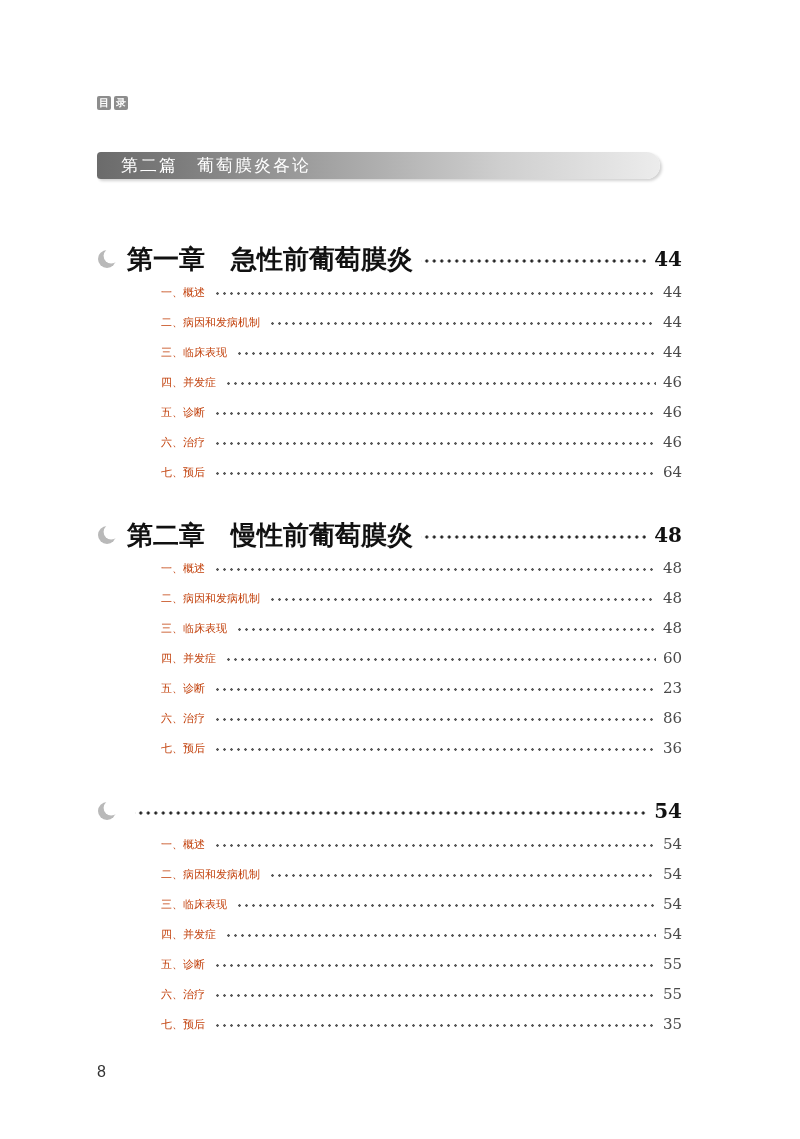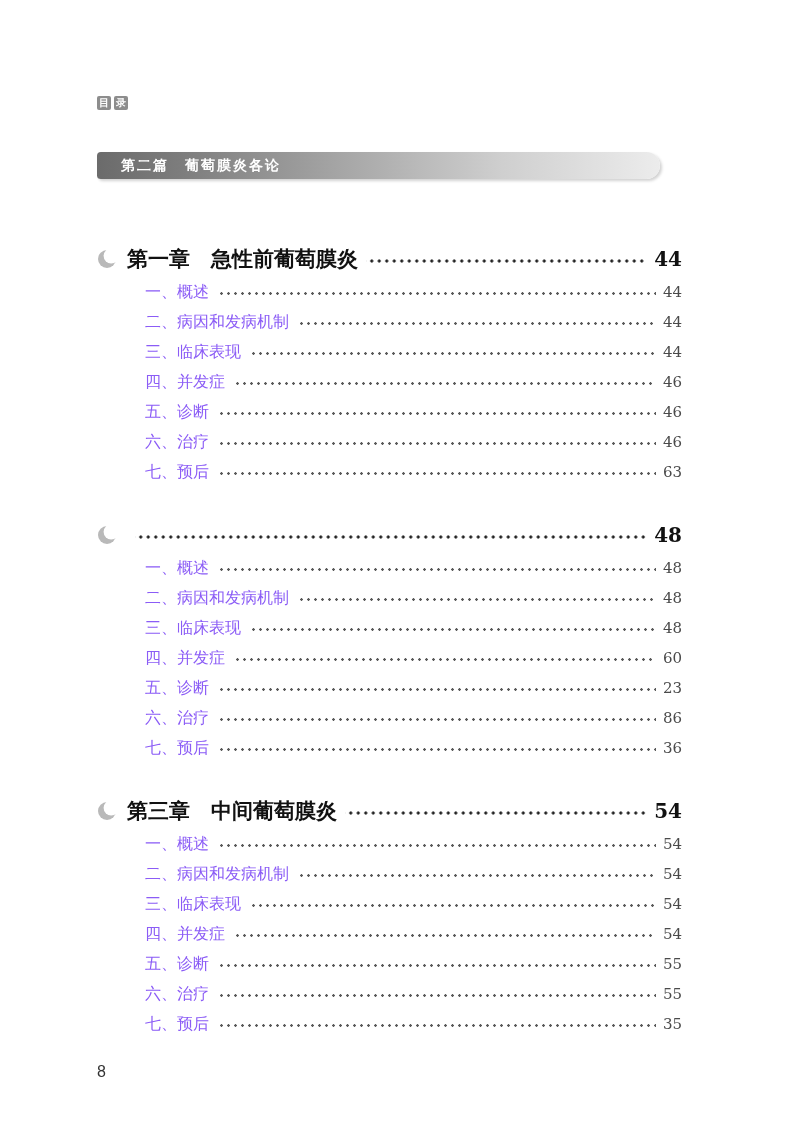--- a/index.html
+++ b/index.html
@@ -27,39 +27,39 @@
   .banner {
     width: 563px; height: 27px;
     border-radius: 4px 14px 14px 4px;
     background: linear-gradient(90deg, #6b6b6b 0%, #7d7d7d 15%, #a8a8a8 45%, #cfcfcf 72%, #ececec 100%);
     box-shadow: 2px 2px 3px rgba(0,0,0,0.18);
     display: flex; align-items: center;
     padding-left: 24px;
     margin-bottom: 62px;
   }
   .banner-title {
-    color: #ffffff; font-size: 14px; font-weight: bold;
+    color: #ffffff; font-size: 17px; font-weight: normal;
     letter-spacing: 2px; white-space: nowrap;
   }
 
   
   .chapter { margin-bottom: 30px; }
   .chapter-row { display: flex; align-items: center; height: 36px; }
   .chapter-icon { width: 20px; height: 20px; margin-right: 10px; flex: none; }
   .chapter-title {
     font-family: "DejaVu Serif", serif; font-weight: bold;
-    font-size: 21px; color: #111111; white-space: nowrap;
+    font-size: 26px; color: #111111; white-space: nowrap;
   }
   .chapter-page {
     font-family: "DejaVu Serif", serif; font-weight: bold;
     font-size: 20px; color: #111111; white-space: nowrap;
   }
 
   .item-row { display: flex; align-items: center; height: 30px; padding-left: 48px; }
-  .item-label { font-size: 16px; color: #8b5cf6; white-space: nowrap; }
+  .item-label { font-size: 11px; color: #c2410c; white-space: nowrap; margin-left: 16px; }
   .item-page { font-size: 15px; color: #4a4a4a; font-family: "DejaVu Serif", serif; white-space: nowrap; }
 
   
   .dots {
     flex: 1 1 auto; height: 100%; margin: 0 7px;
     background-image: radial-gradient(circle, #5a5a5a 1.1px, transparent 1.5px);
     background-size: 7px 7px;
     background-repeat: repeat-x;
     background-position: 2px 55%;
   }
@@ -127,76 +127,76 @@
             <span class="item-page">46</span>
           </div>
           <div class="item-row">
             <span class="item-label">六、治疗</span>
             <span class="dots"></span>
             <span class="item-page">46</span>
           </div>
           <div class="item-row">
             <span class="item-label">七、预后</span>
             <span class="dots"></span>
-            <span class="item-page">63</span>
+            <span class="item-page">64</span>
+          </div>
+        </section>
+        <section class="chapter">
+          <div class="chapter-row">
+            <span class="chapter-icon"><svg width="20" height="20" viewBox="0 0 20 20">
+                <circle cx="10" cy="10" r="9" fill="#b9b9b9"></circle>
+                <circle cx="14.2" cy="6.8" r="7.6" fill="#ffffff"></circle>
+              </svg></span>
+            <span class="chapter-title">第二章　慢性前葡萄膜炎</span>
+            <span class="dots chapter-dots"></span>
+            <span class="chapter-page">48</span>
+          </div>
+          <div class="item-row">
+            <span class="item-label">一、概述</span>
+            <span class="dots"></span>
+            <span class="item-page">48</span>
+          </div>
+          <div class="item-row">
+            <span class="item-label">二、病因和发病机制</span>
+            <span class="dots"></span>
+            <span class="item-page">48</span>
+          </div>
+          <div class="item-row">
+            <span class="item-label">三、临床表现</span>
+            <span class="dots"></span>
+            <span class="item-page">48</span>
+          </div>
+          <div class="item-row">
+            <span class="item-label">四、并发症</span>
+            <span class="dots"></span>
+            <span class="item-page">60</span>
+          </div>
+          <div class="item-row">
+            <span class="item-label">五、诊断</span>
+            <span class="dots"></span>
+            <span class="item-page">23</span>
+          </div>
+          <div class="item-row">
+            <span class="item-label">六、治疗</span>
+            <span class="dots"></span>
+            <span class="item-page">86</span>
+          </div>
+          <div class="item-row">
+            <span class="item-label">七、预后</span>
+            <span class="dots"></span>
+            <span class="item-page">36</span>
           </div>
         </section>
         <section class="chapter">
           <div class="chapter-row">
             <span class="chapter-icon"><svg width="20" height="20" viewBox="0 0 20 20">
                 <circle cx="10" cy="10" r="9" fill="#b9b9b9"></circle>
                 <circle cx="14.2" cy="6.8" r="7.6" fill="#ffffff"></circle>
               </svg></span>
             <span class="dots chapter-dots"></span>
-            <span class="chapter-page">48</span>
-          </div>
-          <div class="item-row">
-            <span class="item-label">一、概述</span>
-            <span class="dots"></span>
-            <span class="item-page">48</span>
-          </div>
-          <div class="item-row">
-            <span class="item-label">二、病因和发病机制</span>
-            <span class="dots"></span>
-            <span class="item-page">48</span>
-          </div>
-          <div class="item-row">
-            <span class="item-label">三、临床表现</span>
-            <span class="dots"></span>
-            <span class="item-page">48</span>
-          </div>
-          <div class="item-row">
-            <span class="item-label">四、并发症</span>
-            <span class="dots"></span>
-            <span class="item-page">60</span>
-          </div>
-          <div class="item-row">
-            <span class="item-label">五、诊断</span>
-            <span class="dots"></span>
-            <span class="item-page">23</span>
-          </div>
-          <div class="item-row">
-            <span class="item-label">六、治疗</span>
-            <span class="dots"></span>
-            <span class="item-page">86</span>
-          </div>
-          <div class="item-row">
-            <span class="item-label">七、预后</span>
-            <span class="dots"></span>
-            <span class="item-page">36</span>
-          </div>
-        </section>
-        <section class="chapter">
-          <div class="chapter-row">
-            <span class="chapter-icon"><svg width="20" height="20" viewBox="0 0 20 20">
-                <circle cx="10" cy="10" r="9" fill="#b9b9b9"></circle>
-                <circle cx="14.2" cy="6.8" r="7.6" fill="#ffffff"></circle>
-              </svg></span>
-            <span class="chapter-title">第三章　中间葡萄膜炎</span>
-            <span class="dots chapter-dots"></span>
             <span class="chapter-page">54</span>
           </div>
           <div class="item-row">
             <span class="item-label">一、概述</span>
             <span class="dots"></span>
             <span class="item-page">54</span>
           </div>
           <div class="item-row">
             <span class="item-label">二、病因和发病机制</span>
             <span class="dots"></span>

